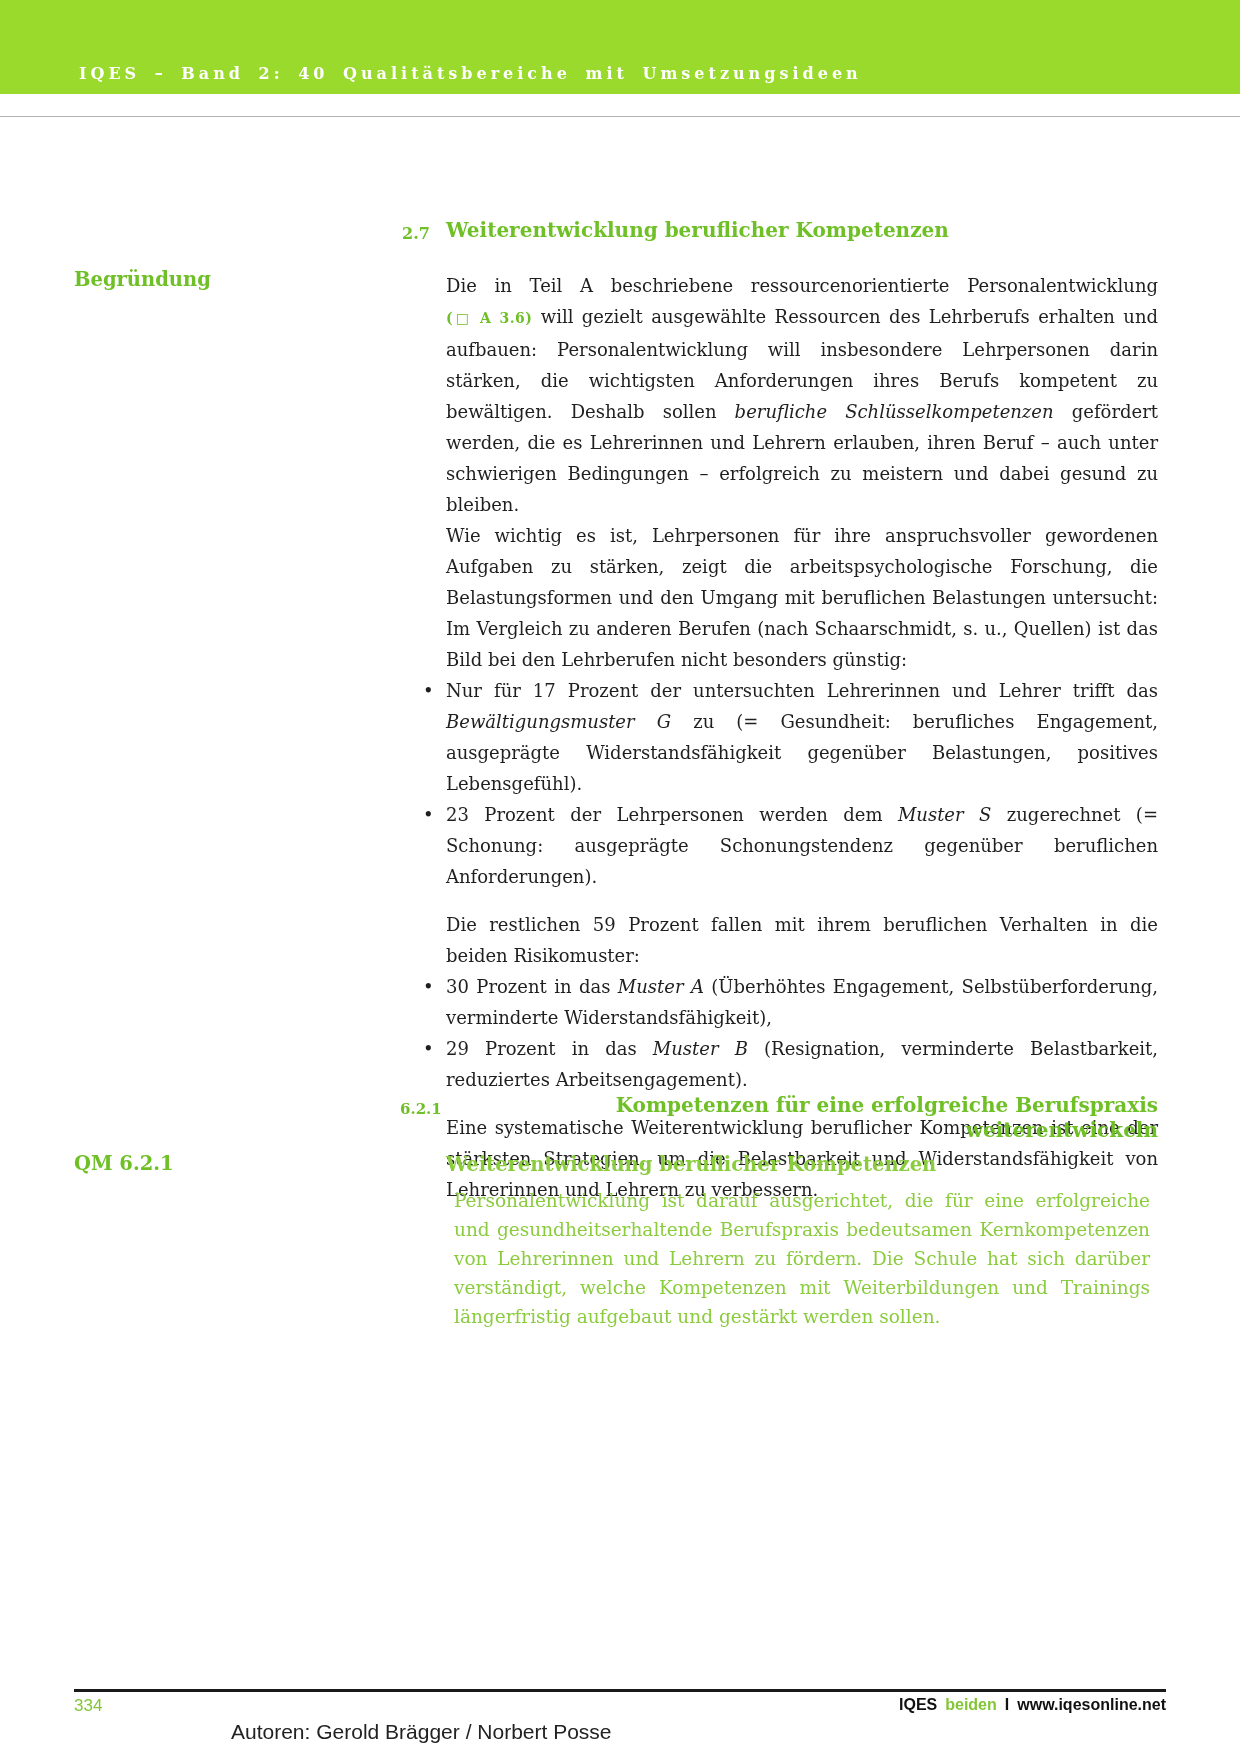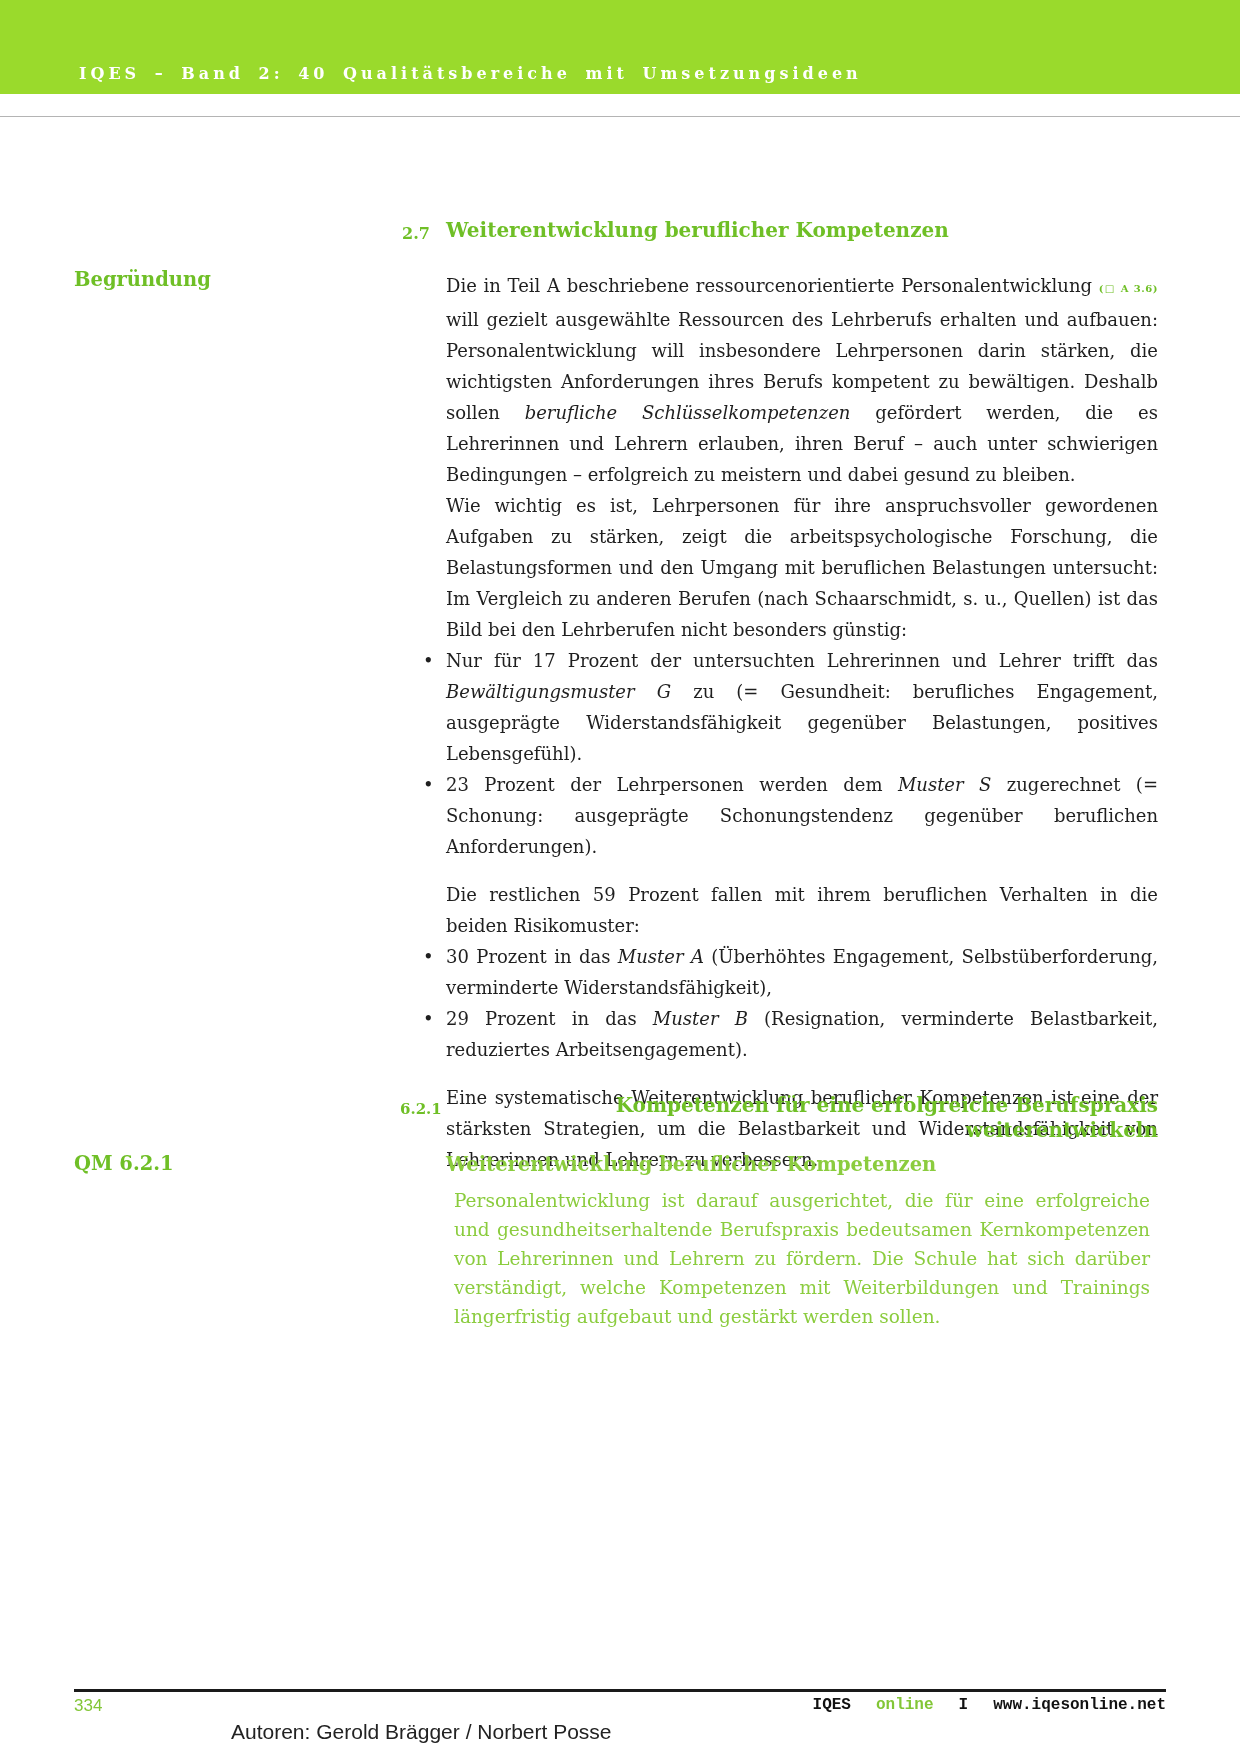--- a/index.html
+++ b/index.html
@@ -35,39 +35,39 @@
   h2.sec{position:relative;margin:0 0 27px 0;line-height:25px;font-size:20px;color:var(--accent_green);}
   h2.sec .hnum{position:absolute;left:-44px;top:3px;font-size:16px;font-weight:bold;}
   h2.sec .htitle{font-weight:bold;}
   p.body{margin:0;font-size:18px;line-height:31px;text-align:justify;color:var(--text_color);}
   p.body.spaced{margin-top:17px;}
   ul.bullets{margin:0;padding:0;list-style:none;}
   ul.bullets li{position:relative;margin:0;font-size:18px;line-height:31px;text-align:justify;color:var(--text_color);}
   ul.bullets .dot{position:absolute;left:-23px;top:0;}
   em{font-style:italic;}
   a.ref{
-    color:var(--accent_green);font-weight:bold;font-size:10px;
+    color:var(--accent_green);font-weight:bold;font-size:14px;
     text-decoration:none;white-space:nowrap;letter-spacing:0.5px;
   }
   
   .sub-block{position:absolute;left:446px;top:1093px;width:712px;text-align:right;}
   h3.subsec{position:relative;margin:0;line-height:25px;font-size:20px;color:var(--accent_green);}
   h3.subsec .hnum3{position:absolute;left:-46px;top:4px;font-size:15px;font-weight:bold;}
   h3.subsec .htitle{font-weight:bold;}
   
   .qm-block{position:absolute;left:446px;top:1152px;width:712px;}
   .qm-title{font-size:19.5px;font-weight:bold;color:var(--qm_green);line-height:26px;margin:0 0 6px 0;}
   .qm-text{margin:8px;font-size:18.5px;line-height:29px;text-align:justify;color:var(--qm_green);}
   
   .footer-rule{position:absolute;left:74px;top:1689px;width:1092px;height:3px;background:var(--footer_rule);}
   .footer-page{position:absolute;left:74px;top:1696px;font-family:"Liberation Sans", sans-serif;font-size:17px;color:var(--footer_green);}
   .footer-authors{position:absolute;left:231px;top:1697px;font-family:Liberation Sans, sans-serif;font-size:21px;color:#222222;margin-top:23px;}
   .footer-brand{
-    position:absolute;right:74px;top:1696px;display:flex;gap:25px;align-items:baseline;
-    font-family:Liberation Mono, monospace;font-size:16px;font-weight:bold;color:#111111;
+    position:absolute;right:74px;top:1696px;display:flex;gap:8px;align-items:baseline;
+    font-family:Liberation Sans, sans-serif;font-size:16px;font-weight:bold;color:#111111;
   }
   .footer-brand .g{color:var(--footer_green);}
   .footer-brand a{color:#111111;text-decoration:none;}
 </style>
 </head>
 <body>
 
 <div class="page">
 
   <header class="header-bar">
@@ -115,18 +115,18 @@
   <div class="qm-block">
     <div class="qm-title">Weiterentwicklung beruflicher Kompetenzen</div>
     <p class="qm-text">Personalentwicklung ist darauf ausgerichtet, die für eine erfolgreiche und gesundheitserhaltende Berufspraxis bedeutsamen Kernkompetenzen von Lehrerinnen und Lehrern zu fördern. Die Schule hat sich darüber verständigt, welche Kompetenzen mit Weiterbildungen und Trainings längerfristig aufgebaut und gestärkt werden sollen.</p>
   </div>
 
   <div class="footer-rule"></div>
   <div class="footer-page">334</div>
   <div class="footer-authors">Autoren: Gerold Brägger / Norbert Posse</div>
   <div class="footer-brand">
     <span>IQES</span>
-    <span class="g">online</span>
+    <span class="g">beiden</span>
     <span>I</span>
     <a href="#">www.iqesonline.net</a>
   </div>
 
 </div>
 
 </body></html>

